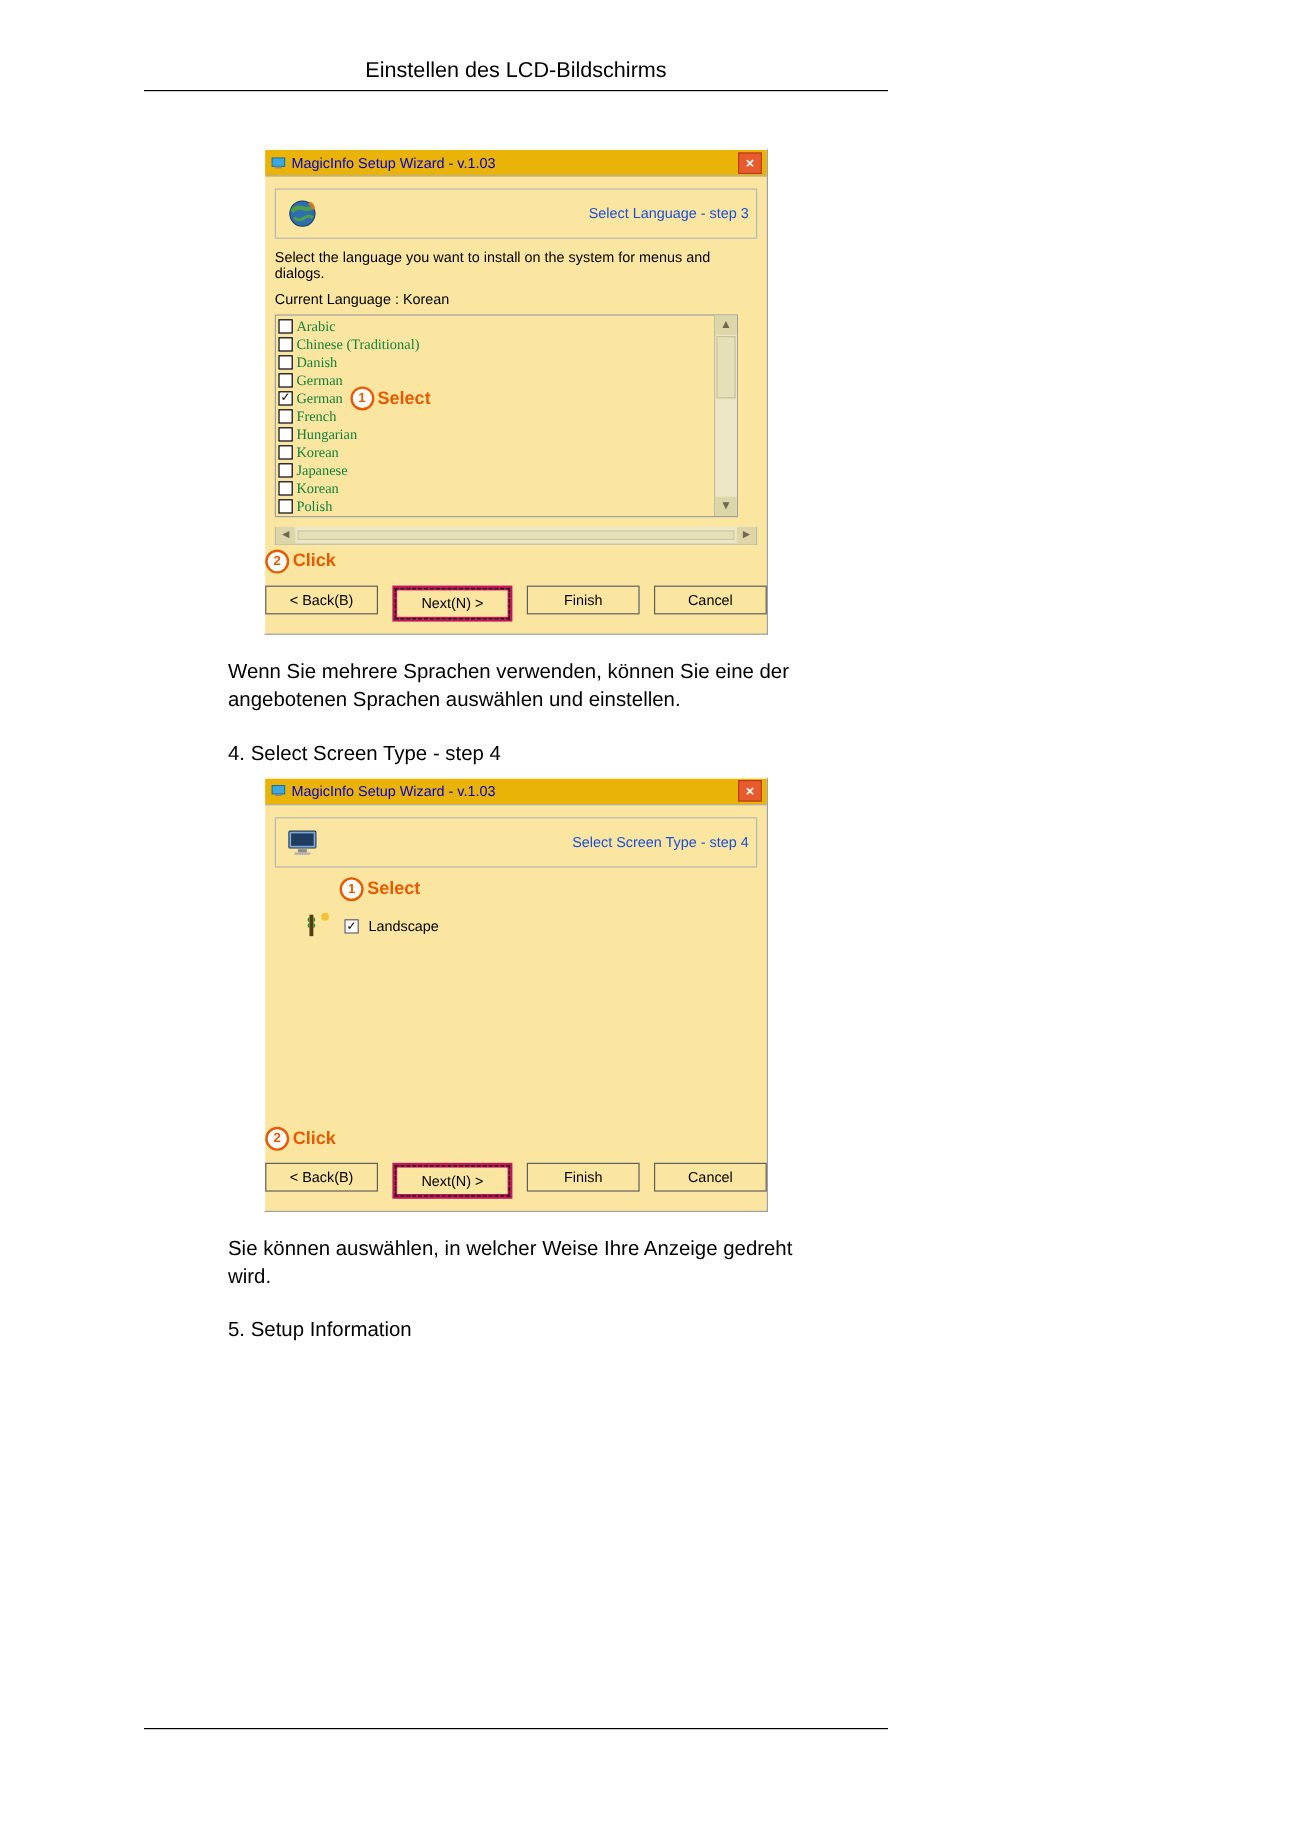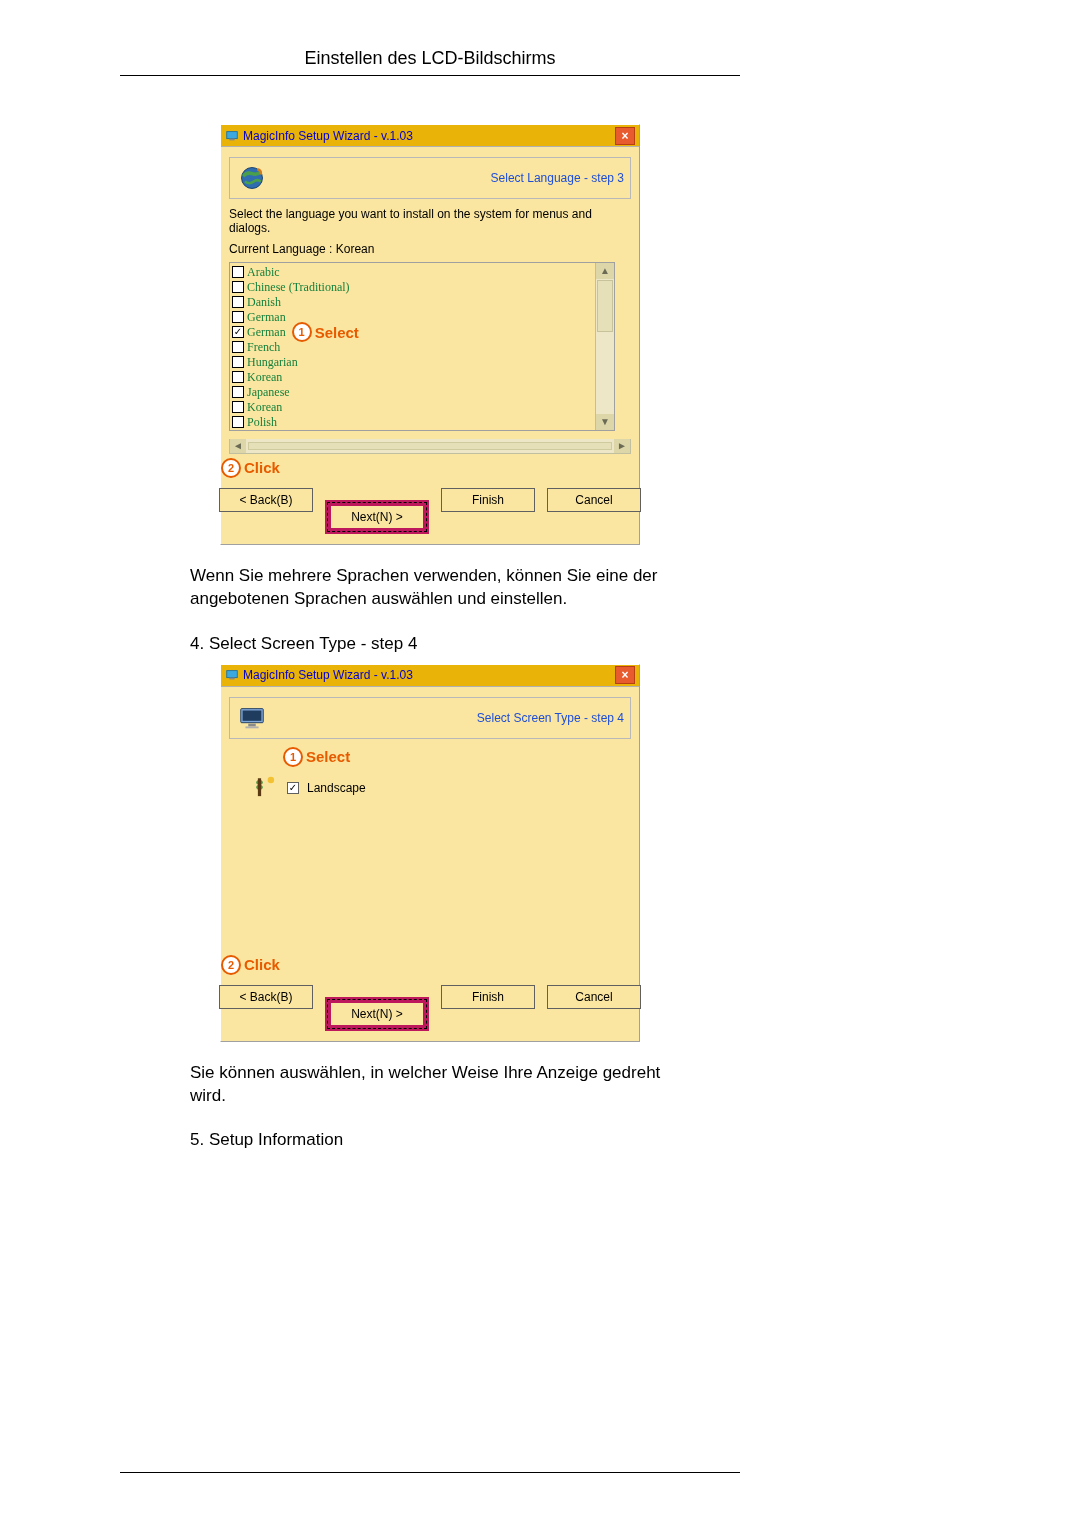--- a/index.html
+++ b/index.html
@@ -200,22 +200,21 @@
     padding:0 10px;
     background:#fbe6a1;
     border:1px solid #606060;
     font-size:12px;
     display:flex;align-items:center;justify-content:center;
     cursor: default;
   }
   .win-btn.default {
     outline:1px dashed #000;
     outline-offset:-3px;
-    border:6px solid #be185d;
-    margin-top:12px;
+    border:4px solid #be185d;
   }
 
   
   .screen-option {
     display:flex; align-items:center; gap:8px;
     margin: 8px 0 8px 24px;
     font-size:12px;
   }
   .screen-option .opt-icon { width:26px; height:26px; display:flex;align-items:center;justify-content:center;}
   .screen-option .opt-check {

